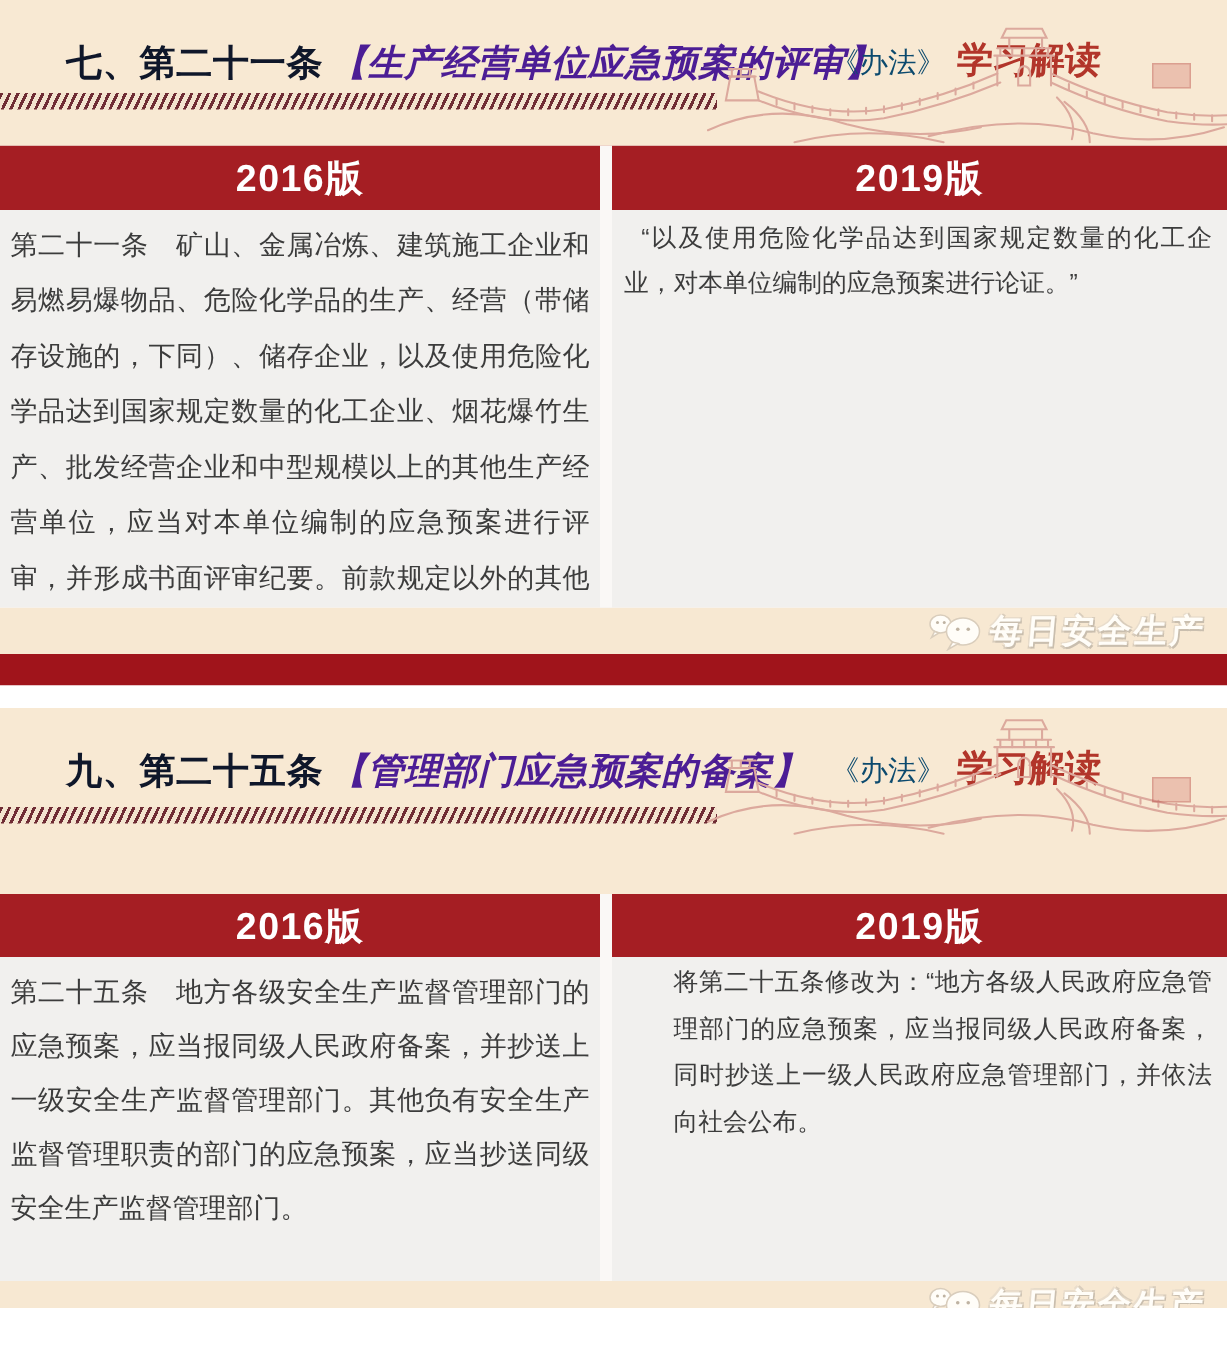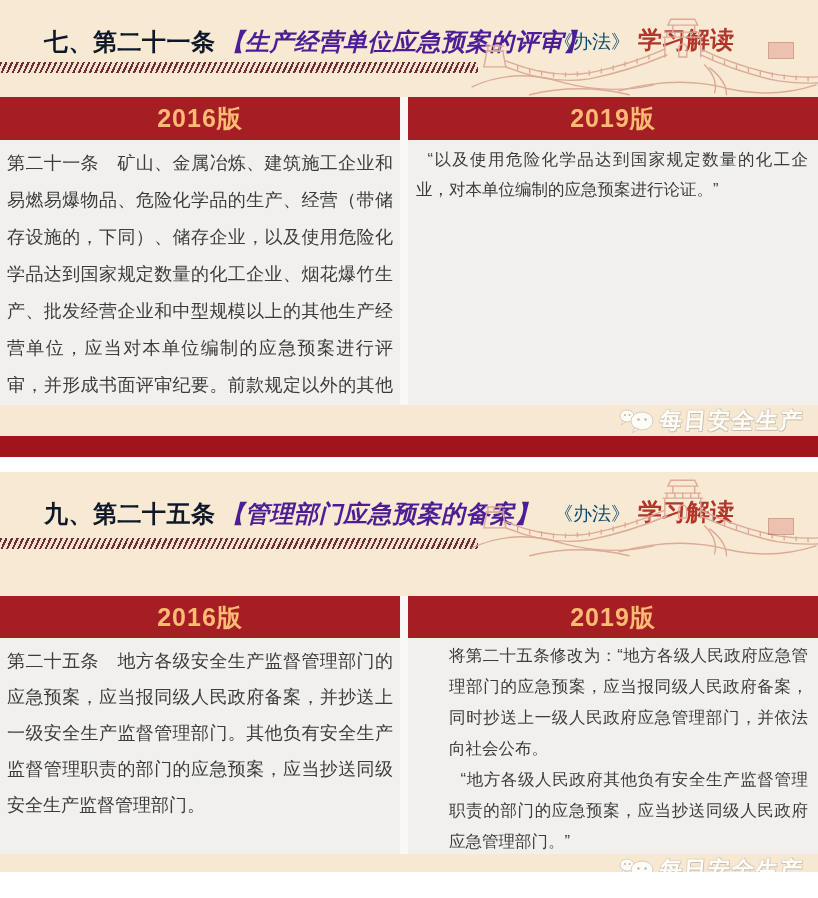--- a/index.html
+++ b/index.html
@@ -38,21 +38,21 @@
     box-shadow:inset 0 0 0 1px rgba(170,60,50,.25);
   }
   .band-1 .seal{top:42px;}
   .band-2 .seal{top:46px;}
   
   .cmp-table{display:flex;flex-direction:column;}
   .thead{display:flex;background:#a51e23;}
   .thead-1{height:43px;}
   .thead-2{height:42px;}
   .th{flex:0 0 400px;display:flex;align-items:center;justify-content:center;
-    color:#fdba74;font-size:25px;font-weight:bold;letter-spacing:1px;}
+    color:#ffffff;font-size:25px;font-weight:bold;letter-spacing:1px;}
   .th.right{flex:1 1 auto;}
   .col-div{width:8px;background:#faf8f6;flex:0 0 8px;}
   .tbody{display:flex;background:#f1f0ee;color:#3c3c3c;}
   .tbody-1{height:265px;}
   .tbody-2{height:216px;}
   .td{box-sizing:border-box;overflow:hidden;}
   .td-left{flex:0 0 400px;padding:5px 7px 0 7px;font-size:18px;line-height:37px;}
   .tbody-2 .td-left{line-height:36px;}
   .td-right{flex:1 1 auto;padding:4px 10px 0 8px;font-size:16.5px;line-height:30px;}
   .tbody-2 .td-right{line-height:31px;padding-top:2px;margin-left:33px;}
@@ -181,21 +181,20 @@
     <div class="col-div"></div>
     <div class="th right">2019版</div>
   </div>
   <div class="tbody tbody-2">
     <div class="td td-left">
       <p>第二十五条　地方各级安全生产监督管理部门的应急预案，应当报同级人民政府备案，并抄送上一级安全生产监督管理部门。其他负有安全生产监督管理职责的部门的应急预案，应当抄送同级安全生产监督管理部门。</p>
     </div>
     <div class="col-div"></div>
     <div class="td td-right">
       <p>将第二十五条修改为：“地方各级人民政府应急管理部门的应急预案，应当报同级人民政府备案，同时抄送上一级人民政府应急管理部门，并依法向社会公布。</p>
-      <p class="p-indent">“地方各级人民政府其他负有安全生产监督管理职责的部门的应急预案，应当抄送同级人民政府应急管理部门。”</p>
     </div>
   </div>
 </div>
 
 <div class="wm-band wm-band-2">
   <div class="wm">
     <svg width="38" height="26" viewBox="0 0 38 26" aria-hidden="true">
       <g>
         <ellipse cx="10" cy="8" rx="7" ry="6" fill="#fffdf8" stroke="#d9cdbc"></ellipse>
         <path d="M6 13 L4 17 L9 14 Z" fill="#fffdf8" stroke="#d9cdbc"></path>

